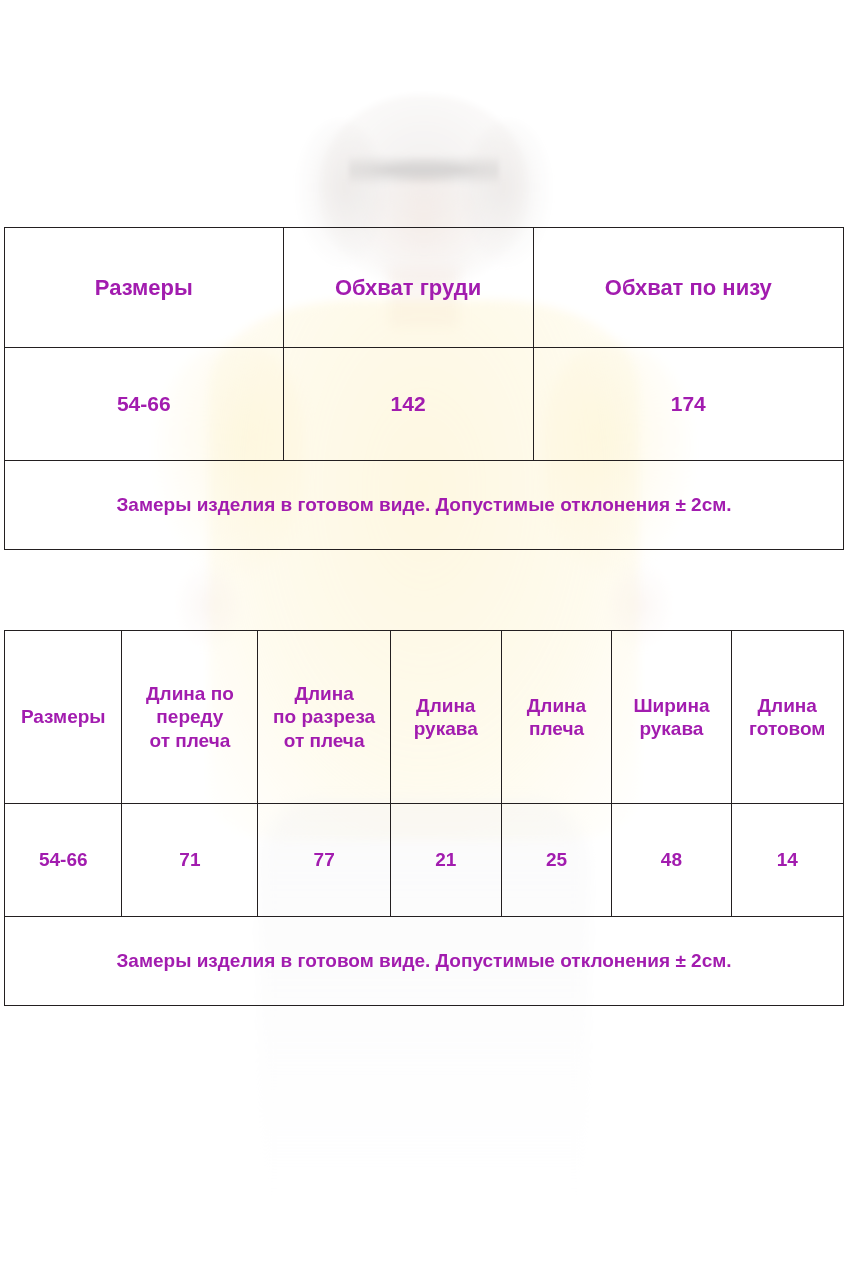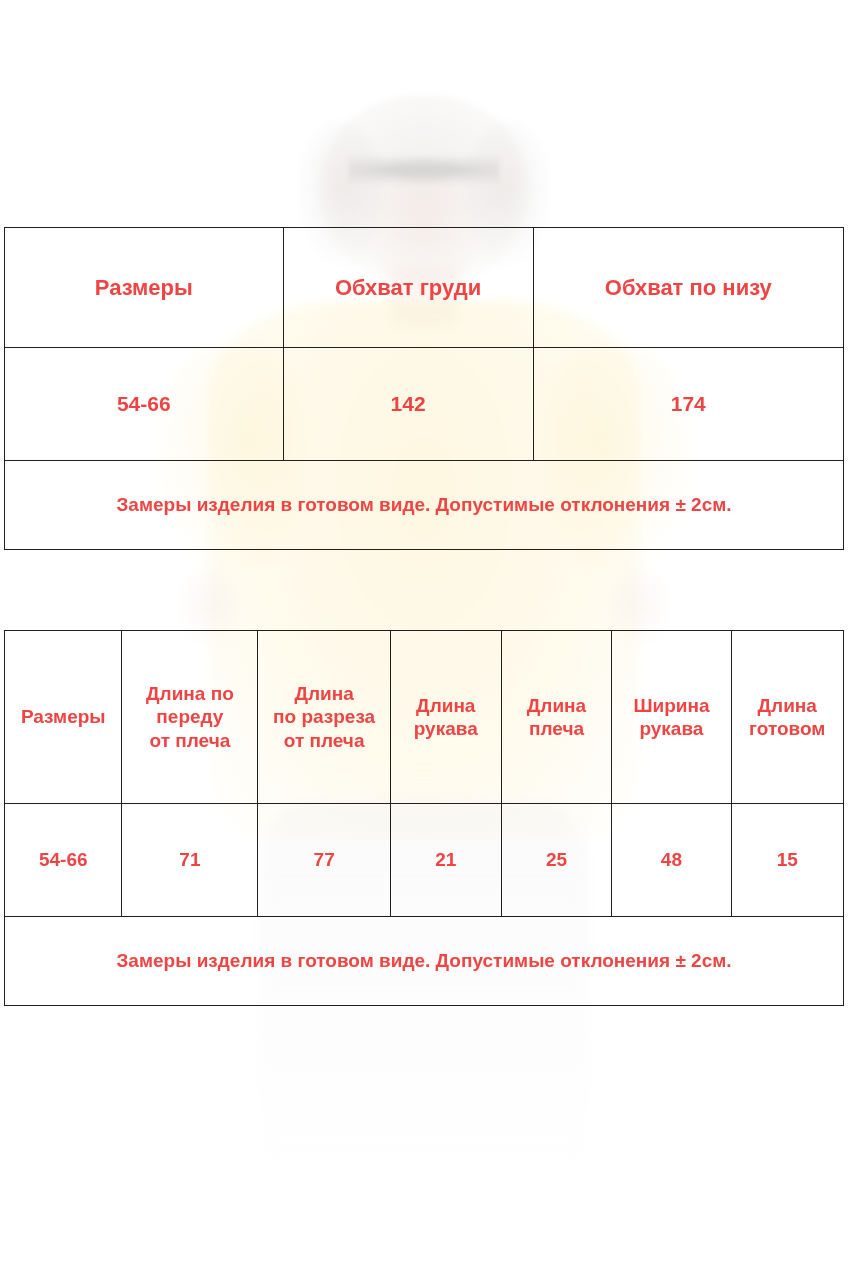--- a/index.html
+++ b/index.html
@@ -151,21 +151,21 @@
   table.size-table {
     border-collapse: collapse;
     table-layout: fixed;
     width: 100%;
     background: transparent;
   }
   table.size-table td {
     border: 1px solid #231f20;
     text-align: center;
     vertical-align: middle;
-    color: #ef4444;
+    color: #a21caf;
     font-weight: bold;
     background: transparent;
   }
 
   
   #table-one {
     position: absolute;
     left: 4px;
     top: 227px;
     width: 840px;
@@ -295,21 +295,21 @@
           <span class="nowrap-line">готовом</span>
         </td>
       </tr>
       <tr>
         <td class="value-cell">54-66</td>
         <td class="value-cell">71</td>
         <td class="value-cell">77</td>
         <td class="value-cell">21</td>
         <td class="value-cell">25</td>
         <td class="value-cell">48</td>
-        <td class="value-cell">15</td>
+        <td class="value-cell">14</td>
       </tr>
       <tr>
         <td class="note-cell" colspan="7">Замеры изделия в готовом виде.  Допустимые отклонения ± 2см.</td>
       </tr>
     </tbody>
   </table>
 
 </div>
 
 </body></html>

